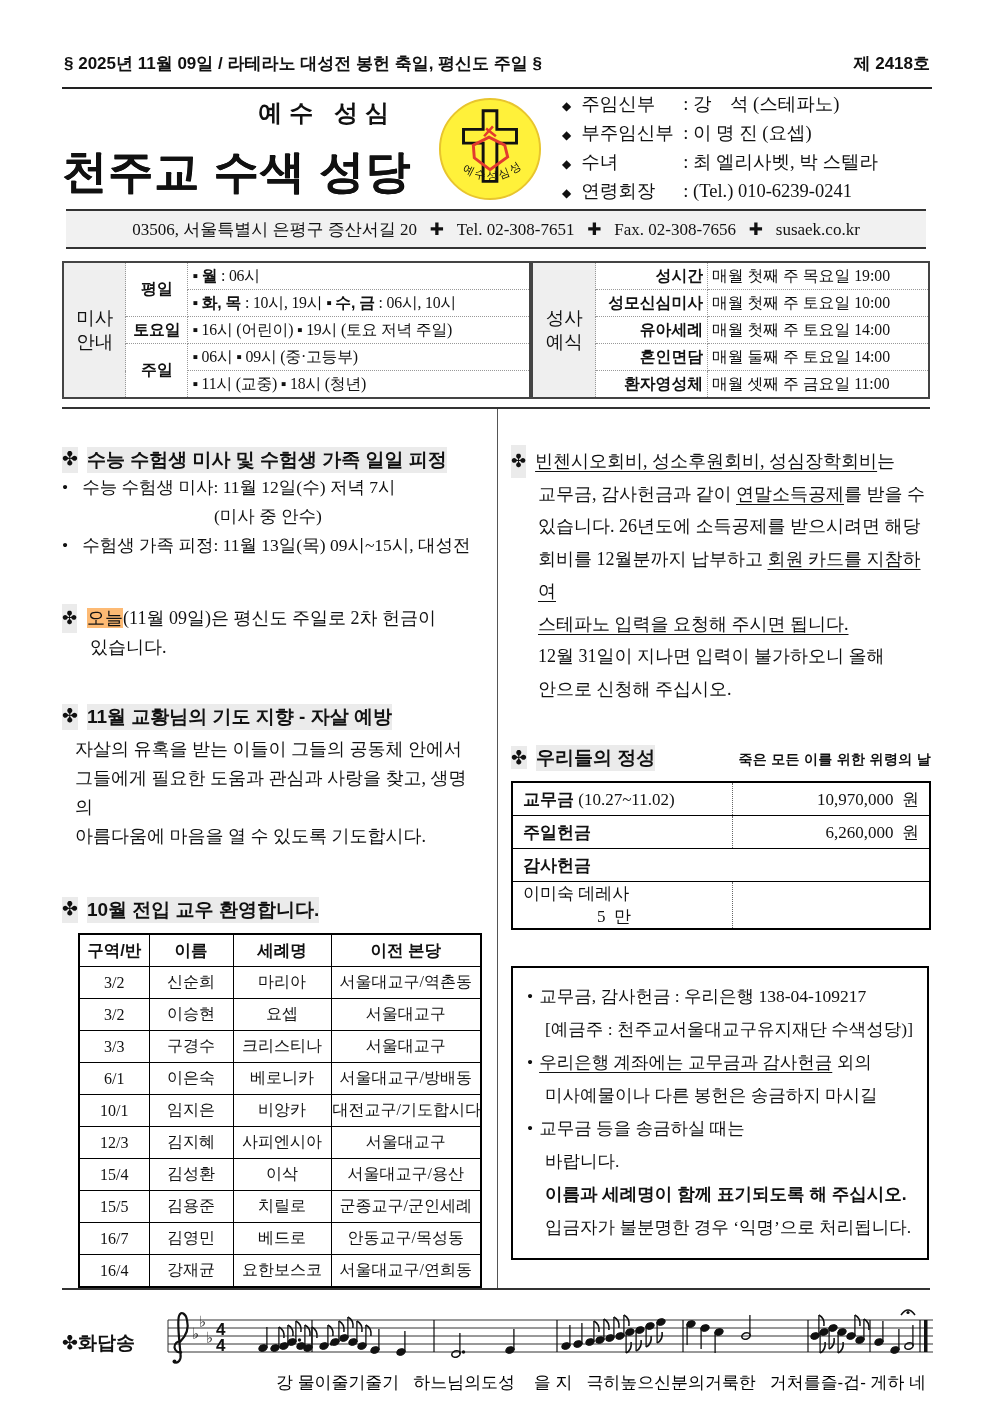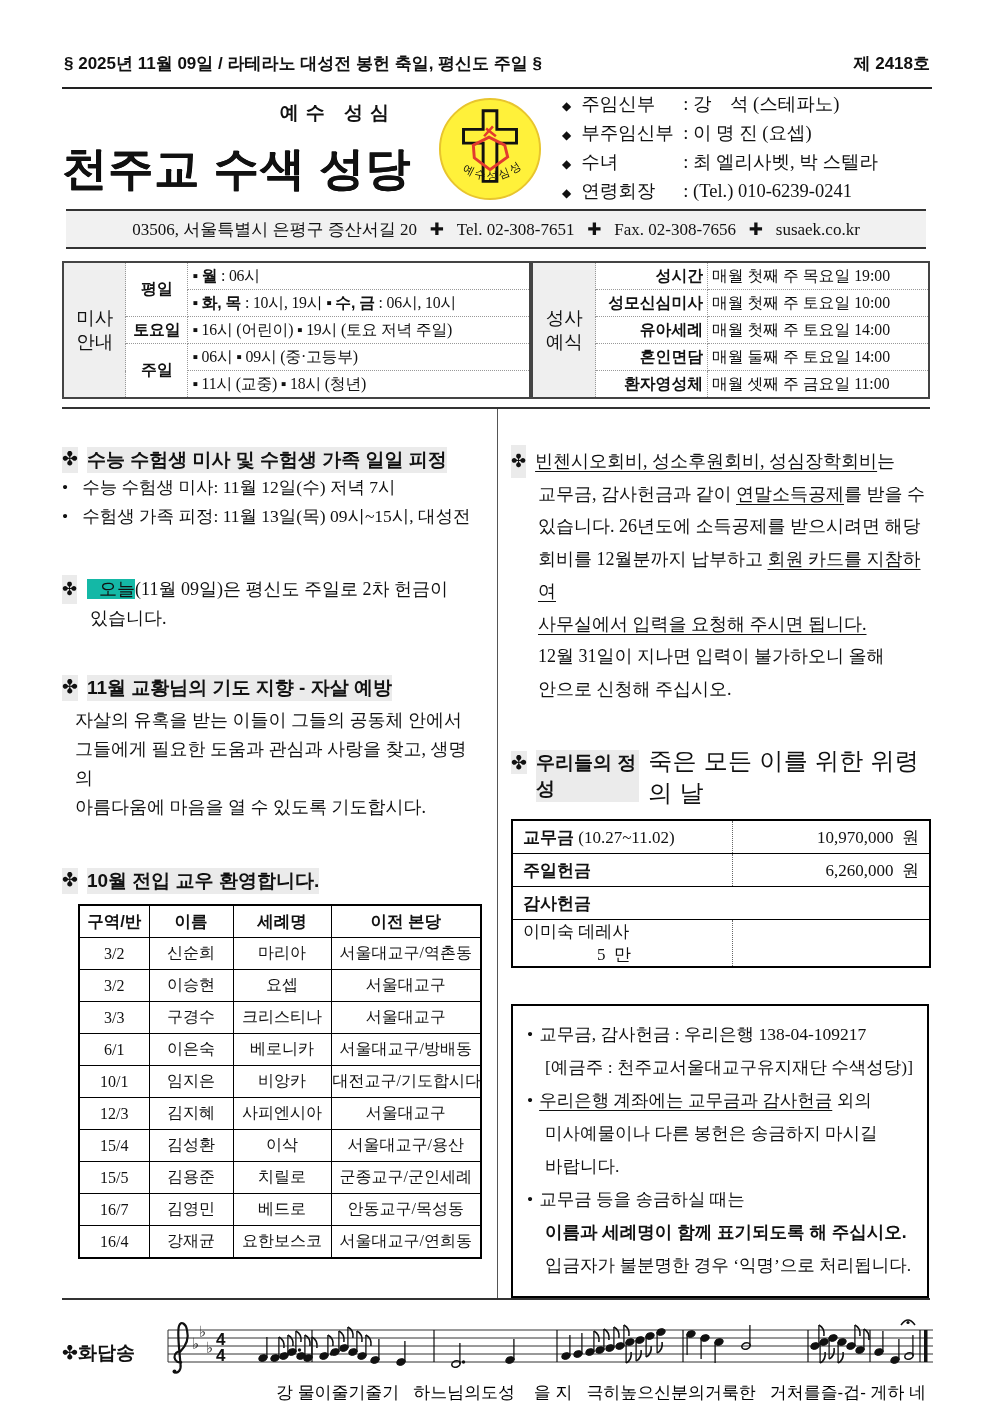--- a/index.html
+++ b/index.html
@@ -1,30 +1,30 @@
 <!DOCTYPE html>
 <html><head>
 <meta charset="utf-8">
 <style>
   html,body{margin:0;padding:0;background:#fff;}
   .page{width:992px;height:1403px;background:#fff;color:#111;position:relative;overflow:hidden;
         font-family:"Liberation Serif","DejaVu Serif",serif;}
   b{font-family:"Liberation Sans","DejaVu Sans",sans-serif;}
   u{text-underline-offset:3.5px;}
-  .hl{background:#14b8a6;padding-left:12px;}
+  .hl{background:#fdba74;}
 
   
   .masthead{margin:0 60px 0 62px;padding:52px 2px 12px;display:flex;justify-content:space-between;
             align-items:flex-end;border-bottom:2px solid #222;
             font-family:"Liberation Sans","DejaVu Sans",sans-serif;font-size:17px;font-weight:600;}
 
   
   .church{margin:0 62px;height:120px;display:flex;align-items:center;}
   .church-names{width:372px;flex:none;}
-  .church-sub{font-size:19px;letter-spacing:7px;text-align:right;padding-right:38px;font-weight:600;
+  .church-sub{font-size:24px;letter-spacing:7px;text-align:right;padding-right:38px;font-weight:600;
               font-family:"Liberation Sans","DejaVu Sans",sans-serif;}
   .church-title{font-size:45px;font-weight:900;letter-spacing:1px;white-space:nowrap;margin-top:13px;
                 font-family:"Liberation Sans","DejaVu Sans",sans-serif;text-shadow:0.6px 0 #000;}
   .logo{width:104px;height:104px;flex:none;margin-left:4px;}
   .clergy{margin-left:20px;font-size:18.5px;line-height:27px;flex:1;}
   .clergy-row{display:flex;white-space:pre;align-items:baseline;}
   .diamond{font-size:12px;margin-right:10px;}
   .role{width:102px;display:inline-block;}
 
   
@@ -65,21 +65,21 @@
   .welcome-table td,.welcome-table th{border:1.6px solid #000;height:29px;overflow:hidden;white-space:nowrap;}
   .welcome-table th{font-family:"Liberation Sans","DejaVu Sans",sans-serif;font-size:16.5px;}
 
   .tax{margin-top:36px;font-size:18px;line-height:32.5px;}
   .tax-line{padding-left:27px;}
   .tax-line.first{padding-left:0;display:flex;gap:9px;}
 
   .offering-head{margin-top:40px;display:flex;align-items:baseline;gap:9px;
                  font-family:"Liberation Sans","DejaVu Sans",sans-serif;font-size:19px;font-weight:bold;}
   .offering-head .title{background:#ebebeb;}
-  .off-note{margin-left:auto;font-size:24px;font-weight:400;letter-spacing:0.3px;}
+  .off-note{margin-left:auto;font-size:14px;font-weight:700;letter-spacing:0.3px;}
   .offering-table{width:420px;margin-top:10px;border:2.4px solid #000;font-size:17px;table-layout:fixed;}
   .offering-table td{border-bottom:1.6px solid #000;height:32px;padding:0 10px;}
   .offering-table tr:last-child td{border-bottom:none;}
   .off-amt{text-align:right;border-left:1.6px dotted #666;width:42%;white-space:pre;}
   .off-units{padding-left:74px;white-space:pre;}
 
   .bank-box{margin-top:36px;margin-right:2px;border:2.4px solid #000;padding:12px 12px 14px 14px;
             font-size:17.5px;line-height:33px;}
   .bl{padding-left:18px;text-indent:-18px;}
   .bl.cont{text-indent:0;}
@@ -188,20 +188,21 @@
 
       <section>
         <div class="sec-head">
           <span class="marker">✤</span>
           <span class="title">수능 수험생 미사 및 수험생 가족 일일 피정</span>
         </div>
         <div class="body-line bullet">
           <span class="b-dot">•</span>
           <span>수능 수험생 미사: 11월 12일(수) 저녁 7시</span>
         </div>
+        <div class="body-line note-line">(미사 중 안수)</div>
         <div class="body-line bullet">
           <span class="b-dot">•</span>
           <span>수험생 가족 피정: 11월 13일(목) 09시~15시, 대성전</span>
         </div>
       </section>
 
       <section class="laity">
         <div class="plain-line">
           <span class="marker">✤</span>
           <span><span class="hl">오늘</span>(11월 09일)은 평신도 주일로 2차 헌금이</span>
@@ -305,21 +306,21 @@
     <div class="col-right">
 
       <section class="tax">
           <div class="tax-line first">
             <span class="marker">✤</span>
             <span><u>빈첸시오회비, 성소후원회비, 성심장학회비</u>는</span>
           </div>
           <div class="tax-line">교무금, 감사헌금과 같이 <u>연말소득공제</u>를 받을 수</div>
           <div class="tax-line">있습니다. 26년도에 소득공제를 받으시려면 해당</div>
           <div class="tax-line">회비를 12월분까지 납부하고 <u>회원 카드를 지참하여</u></div>
-          <div class="tax-line"><u>사무실에서 입력을 요청해 주시면 됩니다.</u></div>
+          <div class="tax-line"><u>스테파노 입력을 요청해 주시면 됩니다.</u></div>
           <div class="tax-line">12월 31일이 지나면 입력이 불가하오니 올해</div>
           <div class="tax-line">안으로 신청해 주십시오.</div>
         </section>
 
       <section>
         <div class="offering-head">
           <span class="marker">✤</span>
           <span class="title">우리들의 정성</span>
           <span class="off-note">죽은 모든 이를 위한 위령의 날</span>
         </div>
@@ -342,22 +343,22 @@
               </tr>
             </tbody>
         </table>
       </section>
 
       <div class="bank-box">
           <div class="bl"><span class="b-dot">•</span>교무금, 감사헌금 : 우리은행 138-04-109217</div>
           <div class="bl cont">[예금주 : 천주교서울대교구유지재단  수색성당)]</div>
           <div class="bl"><span class="b-dot">•</span><u>우리은행 계좌에는 교무금과 감사헌금</u> 외의</div>
           <div class="bl cont">미사예물이나 다른 봉헌은 송금하지 마시길</div>
+          <div class="bl"><span class="b-dot">•</span>교무금 등을 송금하실 때는</div>
           <div class="bl cont">바랍니다.</div>
-          <div class="bl"><span class="b-dot">•</span>교무금 등을 송금하실 때는</div>
           <div class="bl cont"><b>이름과 세례명이 함께 표기되도록 해 주십시오.</b></div>
           <div class="bl cont">입금자가 불분명한 경우 ‘익명’으로 처리됩니다.</div>
         </div>
 
     </div>
   </div>
 
   <div class="music">
     <div class="music-label">
       <span class="marker">✤</span><span>화답송</span>

